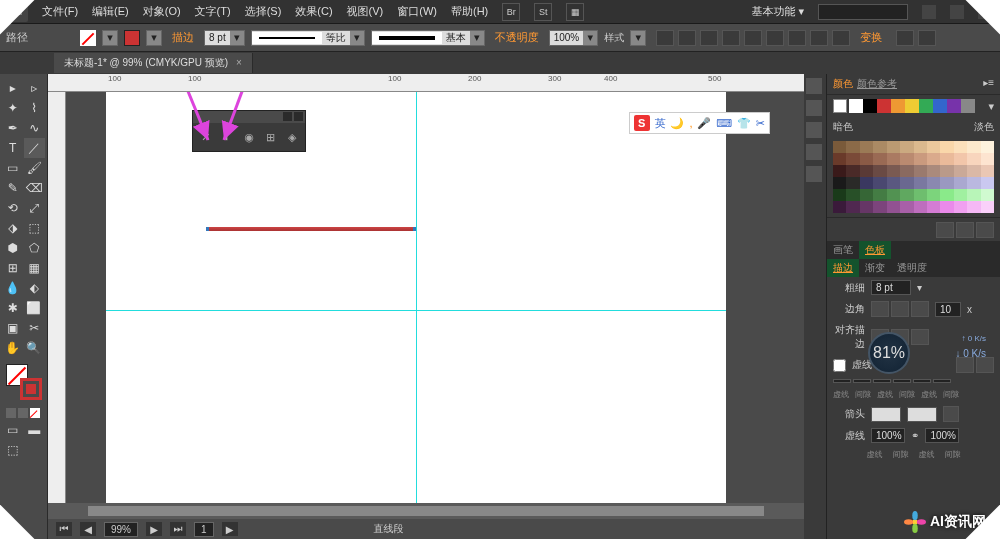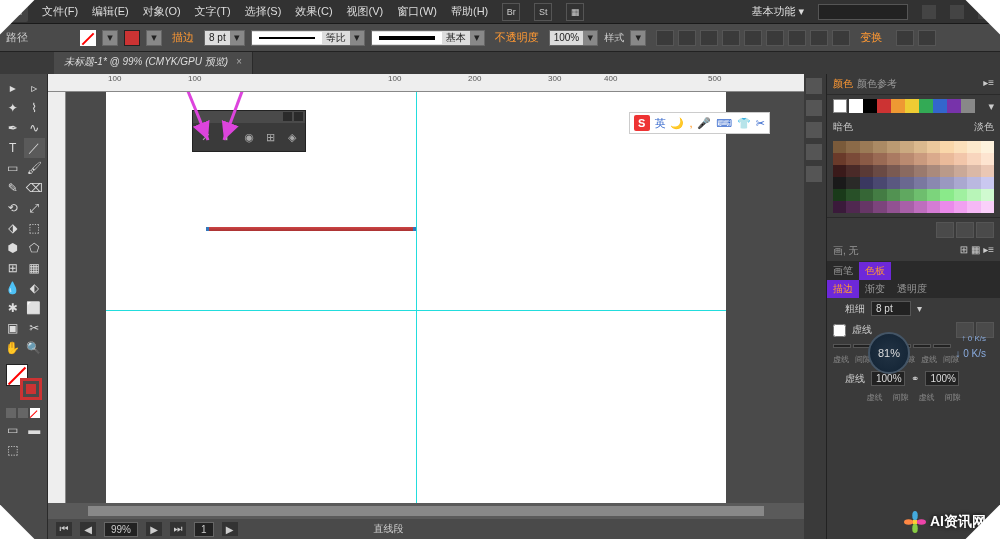--- a/index.html
+++ b/index.html
@@ -25,21 +25,21 @@
 .dd { border: 1px solid #666; background: #ddd; height: 16px; display: flex; align-items: center; }
 .dd .val { padding: 0 4px; color: #222; font-size: 10px; min-width: 20px; }
 .dd .arr { width: 14px; height: 100%; background: #888; display:flex; align-items:center; justify-content:center; color:#222; }
 .stroke-prev { width: 70px; height: 12px; background: #fff; display: flex; align-items: center; justify-content: center; }
 .stroke-prev .line { height: 2px; background: #000; width: 80%; }
 .ctl-text { color: #ccc; font-size: 10px; }
 .tiny-icons { display: flex; gap: 4px; margin-left: 4px; }
 .tiny-icons .ti { width: 18px; height: 16px; background: #3a3a3a; border: 1px solid #555; }
 
 
-.tabrow { background: #3a3a3a; height: 22px; display: flex; padding-left: 54px; font-style: italic; }
+.tabrow { background: #3a3a3a; height: 22px; display: flex; align-items: center; padding-left: 54px; }
 .tab { background: #4a4a4a; padding: 3px 10px; font-size: 10px; color: #ddd; border-right: 1px solid #2a2a2a; }
 .tab .x { margin-left: 8px; color: #aaa; }
 
 
 .main { flex: 1; display: flex; overflow: hidden; }
 
 
 .toolbox { width: 48px; background: #4a4a4a; display: flex; flex-direction: column; padding: 4px 2px; gap: 0; border-right: 1px solid #2a2a2a; }
 .trow { display: flex; }
 .tbtn { width: 22px; height: 20px; display: flex; align-items: center; justify-content: center; color: #ddd; font-size: 12px; cursor: pointer; }
@@ -78,35 +78,35 @@
 .status { height: 20px; background: #4a4a4a; display:flex; align-items:center; padding: 0 8px; gap:8px; font-size:10px; }
 .status .nav { width:16px; height:14px; background:#333; display:flex; align-items:center; justify-content:center; }
 .status .zoom { background:#222; padding:1px 6px; border:1px solid #666; }
 
 
 .rightdock { width: 22px; background:#3a3a3a; display:flex; flex-direction:column; padding:4px 2px; gap:6px; }
 .rightdock .di { width:16px; height:16px; background:#555; }
 .panels { width: 174px; background: #3a3a3a; display:flex; flex-direction:column; border-left:1px solid #222; }
 .panel-hdr { background:#3a3a3a; padding:3px 6px; font-size:10px; display:flex; gap:4px; border-bottom:1px solid #2a2a2a; }
 .panel-hdr .pt { color:#ff9933; }
-.panel-hdr .pt2 { color:#999; }
+.panel-hdr .pt2 { color:#999;text-decoration:underline; }
 .panel-hdr .close { margin-left:auto; }
 .swatch-row { display:flex; padding:4px 6px; gap:2px; align-items:center; }
 .sw { width:14px; height:14px; }
 .palette { margin:4px 6px; display:grid; grid-template-columns: repeat(12, 1fr); gap:0; }
 .palette .c { height: 12px; }
 .panel-row { display:flex; align-items:center; padding:3px 6px; gap:6px; font-size:10px; }
 .panel-row .lbl { color:#ccc; width:32px; text-align:right; }
 .panel-row .inp { background:#222; border:1px solid #555; padding:1px 4px; width:40px; color:#ddd; }
 .panel-row .btns { display:flex; gap:2px; }
 .panel-row .btns .b { width:18px; height:16px; background:#4a4a4a; border:1px solid #555; }
 .tabs { display:flex; background:#2a2a2a; }
 .tabs .t { padding:2px 6px; font-size:10px; color:#999; }
-.tabs .t.act { background:#6d28d9; color:#ff9933; }
-.zoom-dial { position:absolute; right:90px; width:42px; height:42px; border-radius:50%; background:radial-gradient(#234, #123); border:2px solid #456; display:flex; align-items:center; justify-content:center; color:#ddd; font-size:11px; }
+.tabs .t.act { background:#14532d; color:#ff9933;text-decoration:underline; }
+.zoom-dial { position:absolute; right:90px; width:42px; height:42px; border-radius:50%; background:radial-gradient(#234, #123); border:2px solid #456; display:flex; align-items:center; justify-content:center; color:#ddd; font-size:16px; }
 .watermark { position:absolute; bottom:6px; right:14px; display:flex; align-items:center; gap:4px; color:#fff; font-size:14px; font-weight:bold; text-shadow: 0 0 4px #000; }
 .watermark .flower { width:22px; height:22px; }
 
 
 .corner { position:fixed; width:60px; height:60px; background:#fff; transform:rotate(45deg); }
 .c-tl { top:-34px; left:-34px; } .c-tr { top:-34px; right:-34px; }
 .c-bl { bottom:-34px; left:-34px; } .c-br { bottom:-34px; right:-34px; }
 </style>
 </head>
 <body>
@@ -453,39 +453,53 @@
           <div class="c" style="background: rgb(250, 208, 250);"></div>
         </div>
       <div class="panel-row" style="justify-content:flex-end; gap:4px; border-top:1px solid #2a2a2a; padding-top:4px">
         <div class="btns">
             <div class="b"></div>
             <div class="b"></div>
             <div class="b"></div>
           </div>
       </div>
 
-      <div class="panel-hdr">
-          <span class="pt2">画, 无</span>
-          <span class="close">⊞ ▦ ▸≡</span>
-        </div>
 
       <div class="tabs">
           <div class="t">画笔</div>
           <div class="t act">色板</div>
         </div>
 
       <div class="tabs">
           <div class="t act">描边</div>
           <div class="t">渐变</div>
           <div class="t">透明度</div>
         </div>
       <div class="panel-row">
           <span class="lbl">粗细</span>
           <span class="inp">8 pt</span>
           <span>▾</span>
+        </div>
+      <div class="panel-row">
+          <span class="lbl">边角</span>
+          <div class="btns">
+            <div class="b"></div>
+            <div class="b"></div>
+            <div class="b"></div>
+          </div>
+          <span class="inp" style="width:26px">10</span>
+          <span>x</span>
+        </div>
+      <div class="panel-row">
+          <span class="lbl">对齐描边</span>
+          <div class="btns">
+            <div class="b"></div>
+            <div class="b"></div>
+            <div class="b"></div>
+          </div>
         </div>
       <div class="panel-row">
           <input type="checkbox" style="">
           <span>虚线</span>
           <div class="btns" style="margin-left:auto">
             <div class="b"></div>
             <div class="b"></div>
           </div>
         </div>
       <div class="panel-row" style="gap:2px">
@@ -497,20 +511,26 @@
         <span class="inp" style="width:18px"></span>
       </div>
       <div class="panel-row" style="font-size:8px; gap:6px; color:#888">
         <span>虚线</span>
           <span>间隙</span>
           <span>虚线</span>
           <span>间隙</span>
           <span>虚线</span>
           <span>间隙</span>
       </div>
+      <div class="panel-row">
+          <span class="lbl">箭头</span>
+          <span class="inp" style="width:30px;background:#ddd">—</span>
+          <span class="inp" style="width:30px;background:#ddd">—</span>
+          <div class="b" style="width:16px;height:16px;background:#4a4a4a;border:1px solid #555"></div>
+        </div>
       <div class="panel-row">
           <span class="lbl">虚线</span>
           <span class="inp" style="width:34px">100%</span>
           <span>⚭</span>
           <span class="inp" style="width:34px">100%</span>
         </div>
       <div class="panel-row" style="font-size:8px; gap:10px; color:#888; justify-content:center">
         <span>虚线</span>
           <span>间隙</span>
           <span>虚线</span>

